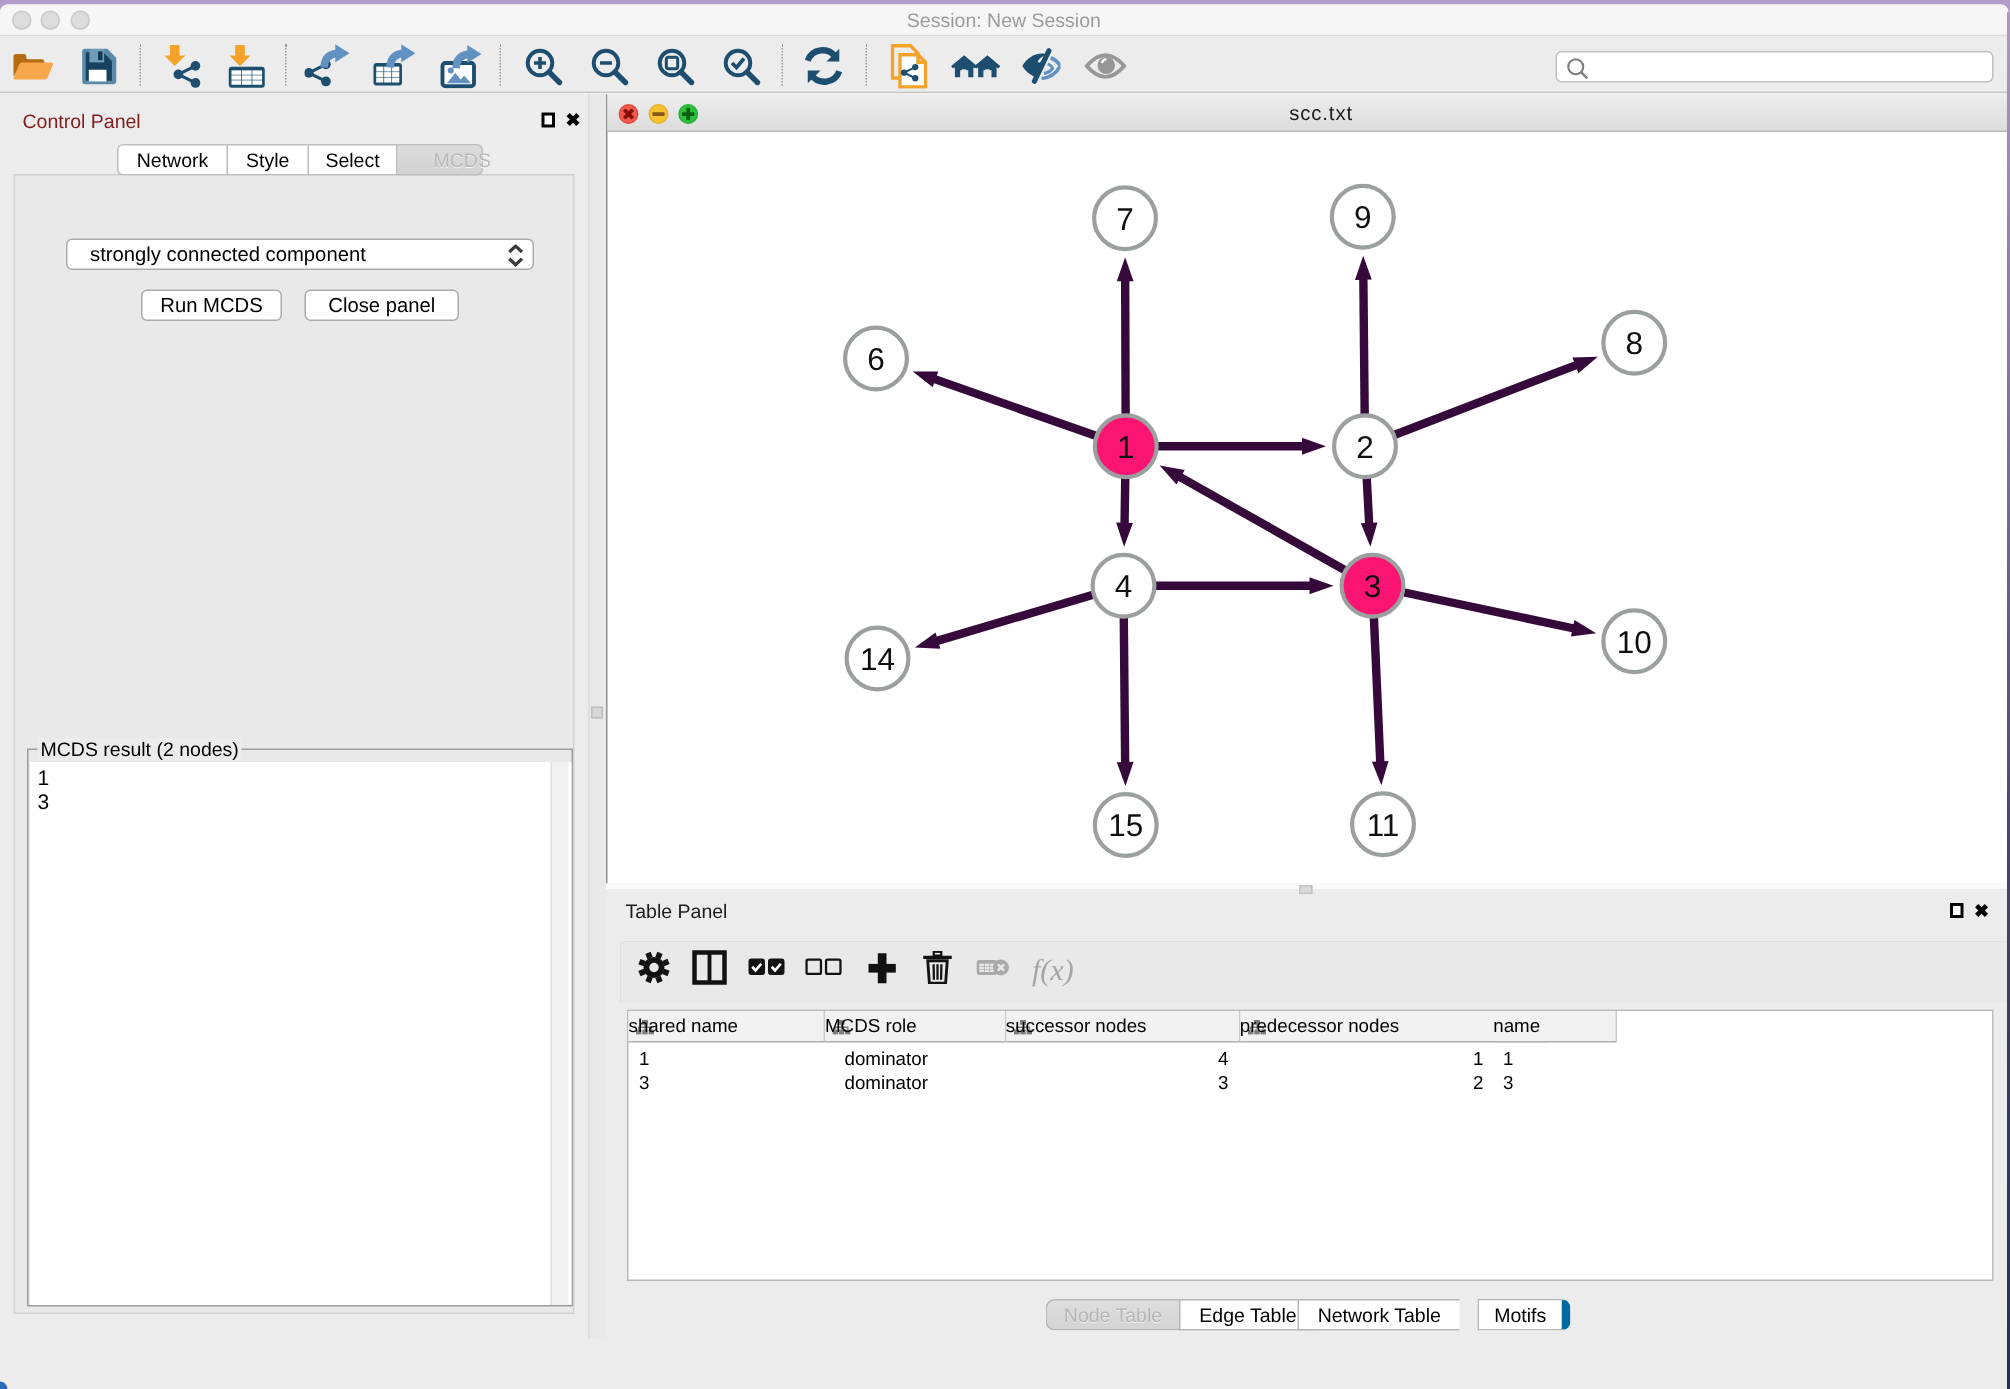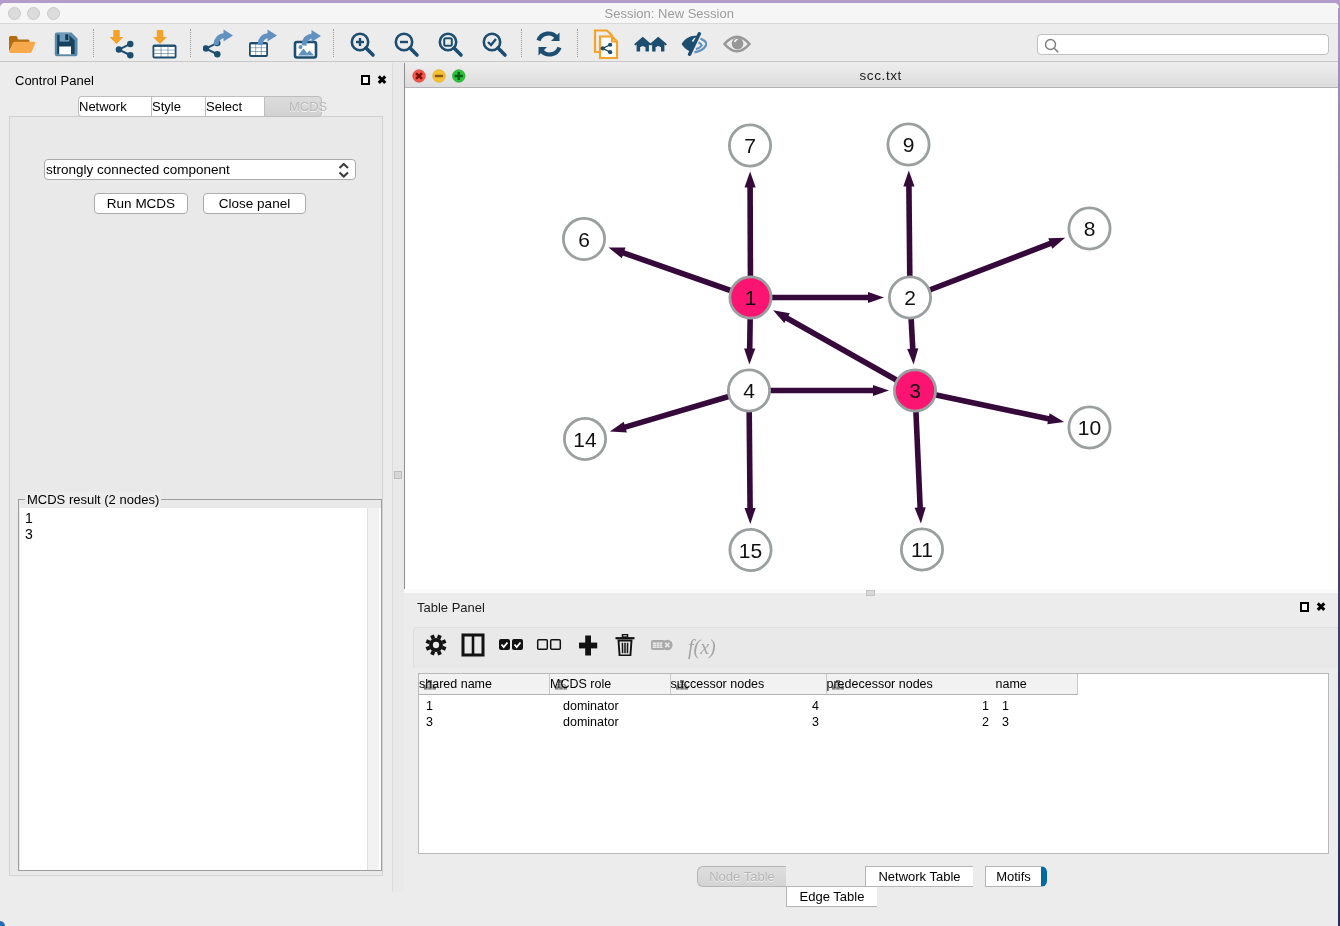--- a/index.html
+++ b/index.html
@@ -10,31 +10,31 @@
 
 #titlebar { position:absolute; left:0; top:0; width:100%; height:21px; background:#f6f6f6; border-radius:5px 5px 0 0; border-bottom:1px solid #d8d8d8; }
 .tl { position:absolute; top:4px; width:13px; height:13px; border-radius:50%; background:#dcdcdc; border:1px solid #c8c8c8; }
 #wtitle { position:absolute; top:3px; width:100%; text-align:center; font-size:13px; color:#9b9b9b; }
 
 #toolbar { position:absolute; left:0; top:21px; width:100%; height:38px; background:#ececec; border-bottom:1px solid #c9c9c9; }
 .tsep { position:absolute; top:5px; height:28px; border-left:1px dotted #9a9a9a; }
 #searchbox { position:absolute; left:1037px; top:10px; width:292px; height:21px; background:#fff; border:1px solid #c0c0c0; border-radius:4px; }
 
 #cpanel { position:absolute; left:0; top:60px; width:392px; height:829px; background:#ececec; }
-#cpTitle { position:absolute; left:15px; top:10px; font-size:13px; color:#000000; }
+#cpTitle { position:absolute; left:15px; top:10px; font-size:13px; color:#7f1d1d; }
 .floatbox { width:9px; height:10px; border:2px solid #000; background:#fff; }
 .xicon { font-size:12px; color:#000; font-weight:bold; }
 #tabpane { position:absolute; left:9px; top:53px; width:374px; height:760px; background:#e9e9e9; border:1px solid #d2d2d2; border-top:1px solid #cfcfcf; }
 #tabs { position:absolute; left:78px; top:33px; height:21px; }
-.tab { position:absolute; top:0; height:21px; background:#fff; border:1px solid #bdbdbd; border-right:none; font-size:13px; color:#000; text-align:left; line-height:20px; }
+.tab { position:absolute; top:0; height:21px; background:#fff; border:1px solid #bdbdbd; border-right:none; font-size:13px; color:#000; text-align:center; line-height:20px; }
 .tab.first { border-radius:4px 0 0 4px; }
 .tab.last { border-radius:0 4px 4px 0; border-right:1px solid #bdbdbd; }
 .tab.sel { background:linear-gradient(#dcdcdc,#d2d2d2); color:#b9b9b9; text-shadow:0 1px 0 #f4f4f4; }
 #optlabel { position:absolute; left:0; top:74px; width:392px; text-align:center; font-size:13px; color:#111; }
-#dropdown { position:absolute; left:44px; top:96px; width:312px; height:21px; background:#fff; border:1px solid #ababab; border-radius:4px; font-size:13.5px; color:#000; line-height:19px; padding-left:1px; }
+#dropdown { position:absolute; left:44px; top:96px; width:312px; height:21px; background:#fff; border:1px solid #ababab; border-radius:4px; font-size:13.5px; color:#000; line-height:19px; padding-left:15px; }
 .btn { position:absolute; top:130px; height:21px; background:#fff; border:1px solid #ababab; border-radius:4px; font-size:13.5px; color:#000; text-align:center; line-height:19px; }
 #fieldset { position:absolute; left:18px; top:436px; width:364px; height:372px; border:1px solid #9d9d9d; }
 #fslegend { position:absolute; left:6px; top:-8px; background:#ececec; font-size:13px; color:#000; padding:0 2px; }
 #fswhite { position:absolute; left:1px; top:8px; width:361px; height:362px; background:#fff; }
 #fsscroll { position:absolute; right:2px; top:0; width:12px; height:100%; background:#f2f2f2; border-left:1px solid #e0e0e0; }
 
 #vsplit { position:absolute; left:392px; top:60px; width:12px; height:829px; background:#e9e9e9; border-left:1px solid #dcdcdc; }
 #vhandle { position:absolute; left:1px; top:408px; width:8px; height:8px; background:#d6d6d6; border:1px solid #bdbdbd; }
 
 #netwin { position:absolute; left:404px; top:60px; width:934.5px; height:526px; background:#fff; border-left:1px solid #8f8f8f; }
@@ -423,19 +423,19 @@
         <div class="td" style="left:330px;top:25px;width:70px;text-align:right;">4</div>
         <div class="td" style="left:500px;top:25px;width:70px;text-align:right;">1</div>
         <div class="td" style="left:583px;top:25px;">1</div>
         <div class="td" style="left:7px;top:41px;">3</div>
         <div class="td" style="left:144px;top:41px;">dominator</div>
         <div class="td" style="left:330px;top:41px;width:70px;text-align:right;">3</div>
         <div class="td" style="left:500px;top:41px;width:70px;text-align:right;">2</div>
         <div class="td" style="left:583px;top:41px;">3</div>
     </div>
     <div class="btab first sel" style="left:293px; width:89px;">Node Table</div>
-    <div class="btab" style="left:382px; width:91px;margin-top:20px;">Edge Table</div>
+    <div class="btab" style="left:382px; width:91px;">Edge Table</div>
     <div class="btab" style="left:461px; width:108px;">Network Table</div>
     <div class="btab last" style="left:581px; width:62px;">Motifs</div>
   </div>
 </div>
 <div id="rightedge"></div>
 <div id="bluecorner"></div>
 
 </body></html>

